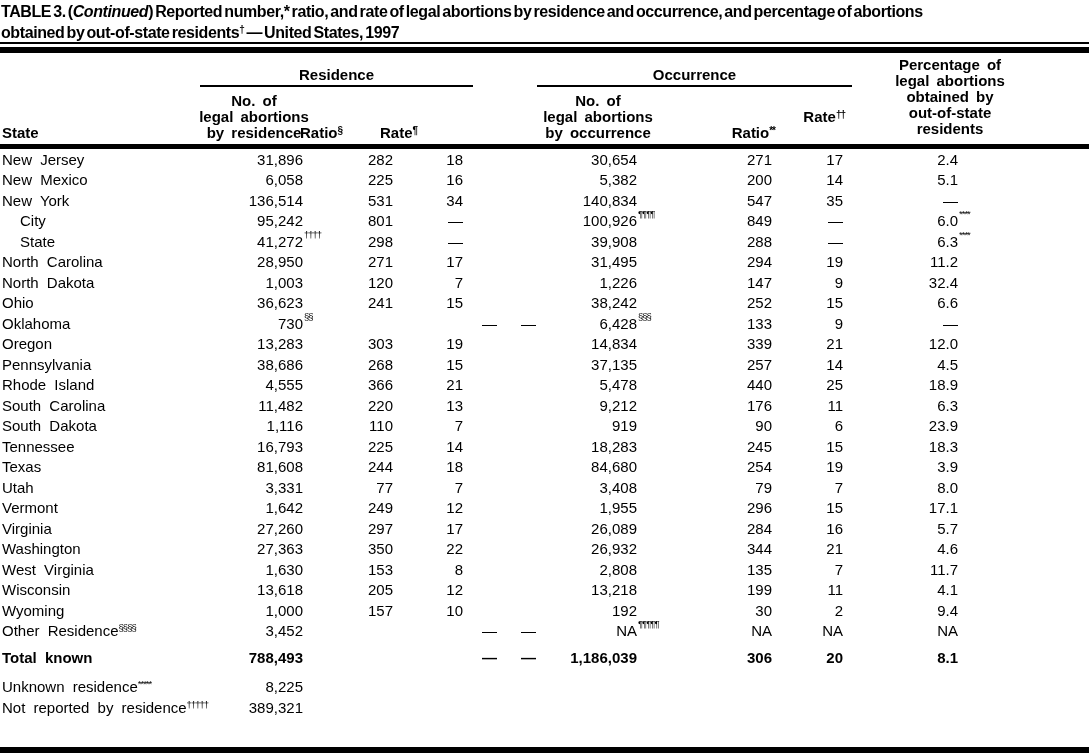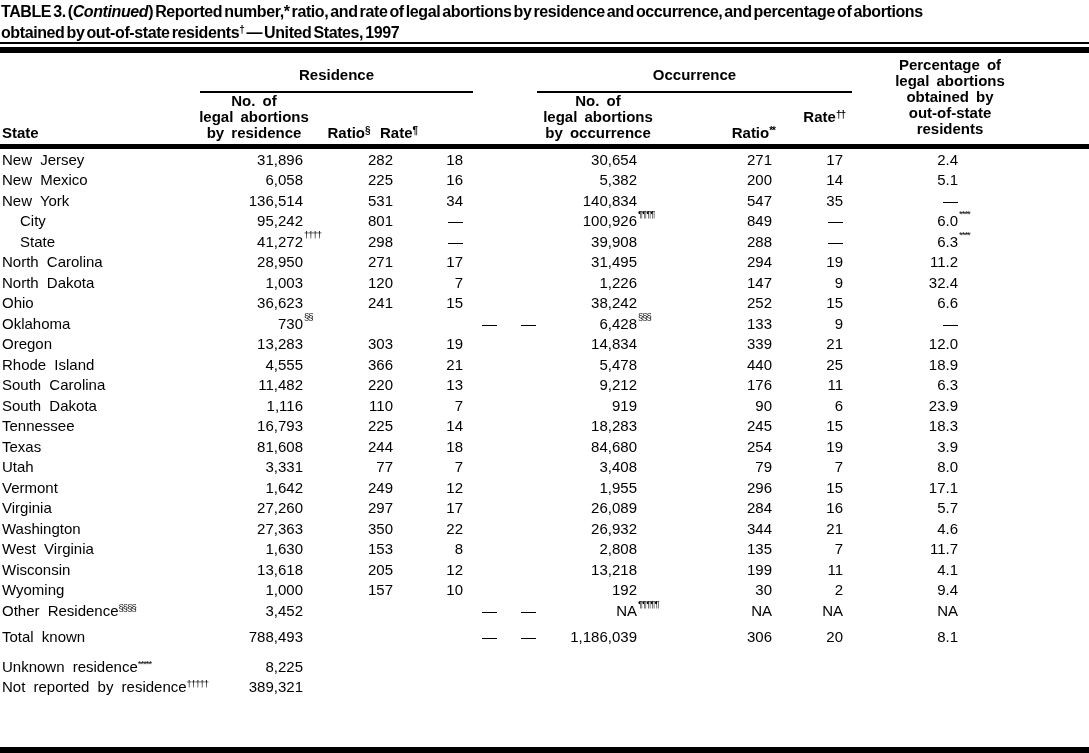--- a/index.html
+++ b/index.html
@@ -14,26 +14,26 @@
   }
   .title i{font-style:italic;}
   .tsup{font-size:10px;vertical-align:5px;}
   .rule-thin{height:2px;background:#000;margin-top:1px;}
   .rule-thick{height:6px;background:#000;margin-top:3px;}
   
   .header{position:relative;height:96px;}
   .header::after{content:"";position:absolute;left:0;right:0;bottom:0;height:5px;background:#000;}
   .hcell{position:absolute;font-weight:bold;font-size:15px;line-height:16px;word-spacing:3px;white-space:nowrap;}
   .pre{white-space:pre-line;}
-  .grp{border-bottom:2.5px solid #000;padding-bottom:8px;text-align:center;}
+  .grp{border-bottom:2.5px solid #000;padding-bottom:2px;text-align:center;}
   .grp-res{left:200px;top:14px;width:273px;}
   .grp-occ{left:537px;top:14px;width:315px;}
   .h-state{left:2px;bottom:8px;}
   .h-res-no{left:196px;width:116px;bottom:8px;text-align:center;}
-  .h-res-ratio{left:300px;width:97px;bottom:8px;text-align:center;}
+  .h-res-ratio{left:300px;width:97px;bottom:8px;text-align:left;}
   .h-res-rate{left:380px;width:85px;bottom:8px;}
   .h-occ-no{left:533px;width:130px;bottom:8px;text-align:center;}
   .h-occ-ratio{left:680px;width:95px;bottom:8px;text-align:right;}
   .h-occ-rate{left:760px;width:85px;bottom:24px;text-align:right;}
   .h-pct{left:855px;width:190px;top:4px;text-align:center;}
   .hsup{font-size:10px;vertical-align:4px;letter-spacing:-1px;}
   
   table{border-collapse:collapse;table-layout:fixed;width:1089px;}
   td{font-size:15px;height:20.5px;padding:0;white-space:nowrap;vertical-align:middle;}
   td.state{padding-left:2px;word-spacing:4px;text-align:left;}
@@ -42,21 +42,21 @@
   td.res-no{padding-right:7px;}
   td.res-ratio{padding-right:4px;}
   td.res-rate{padding-right:2px;}
   td.occ-no{padding-right:3px;}
   td.occ-ratio{padding-right:3px;}
   td.occ-rate{padding-right:2px;}
   td.pct{padding-right:131px;}
   .val{position:relative;display:inline-block;}
   .sup-out{position:absolute;left:calc(100% + 1px);top:-4px;font-size:9.5px;letter-spacing:-1px;}
   .sup-in{font-size:9.5px;vertical-align:5px;letter-spacing:-1px;}
-  tr.bold td{font-weight:normal;}
+  tr.bold td{font-weight:bold;}
   td.shiftA .val{left:104px;}
   td.shiftB .val{left:73px;}
   tr.spacer td{height:auto;}
   .bottom-bar{position:absolute;left:0;right:0;bottom:0;height:6px;background:#000;}
 </style>
 </head>
 <body>
 
 <div class="title">
   <div><span>TABLE 3. (</span><i>Continued</i><span>) Reported number,* ratio, and rate of legal abortions by residence and occurrence, and percentage of abortions</span></div>
@@ -192,20 +192,30 @@
         <td class="state"><span class="val">Oregon</span></td>
         <td class="num res-no"><span class="val">13,283</span></td>
         <td class="num res-ratio"><span class="val">303</span></td>
         <td class="num res-rate"><span class="val">19</span></td>
         <td class="num occ-no"><span class="val">14,834</span></td>
         <td class="num occ-ratio"><span class="val">339</span></td>
         <td class="num occ-rate"><span class="val">21</span></td>
         <td class="num pct"><span class="val">12.0</span></td>
       </tr>
       <tr>
+        <td class="state"><span class="val">Pennsylvania</span></td>
+        <td class="num res-no"><span class="val">38,686</span></td>
+        <td class="num res-ratio"><span class="val">268</span></td>
+        <td class="num res-rate"><span class="val">15</span></td>
+        <td class="num occ-no"><span class="val">37,135</span></td>
+        <td class="num occ-ratio"><span class="val">257</span></td>
+        <td class="num occ-rate"><span class="val">14</span></td>
+        <td class="num pct"><span class="val">4.5</span></td>
+      </tr>
+      <tr>
         <td class="state"><span class="val">Rhode Island</span></td>
         <td class="num res-no"><span class="val">4,555</span></td>
         <td class="num res-ratio"><span class="val">366</span></td>
         <td class="num res-rate"><span class="val">21</span></td>
         <td class="num occ-no"><span class="val">5,478</span></td>
         <td class="num occ-ratio"><span class="val">440</span></td>
         <td class="num occ-rate"><span class="val">25</span></td>
         <td class="num pct"><span class="val">18.9</span></td>
       </tr>
       <tr>

